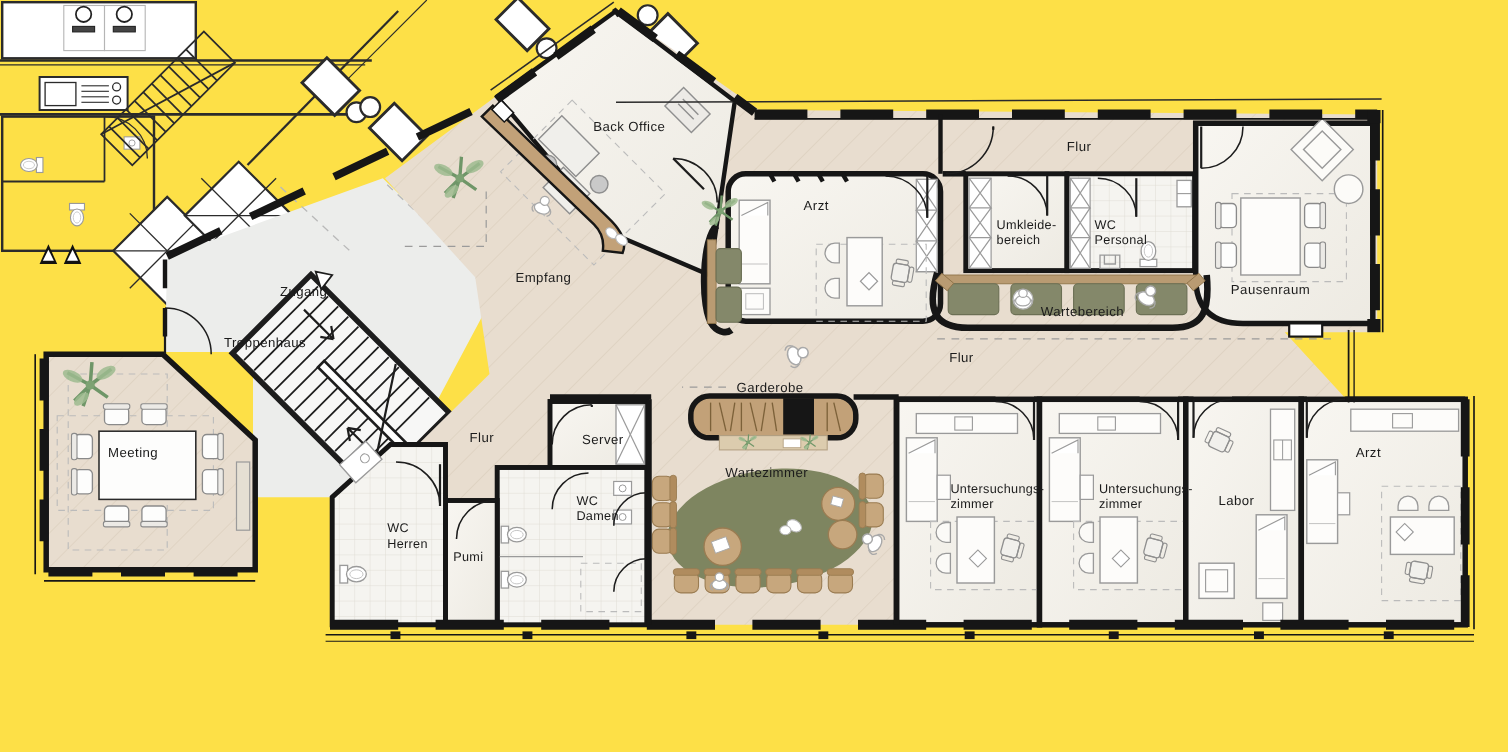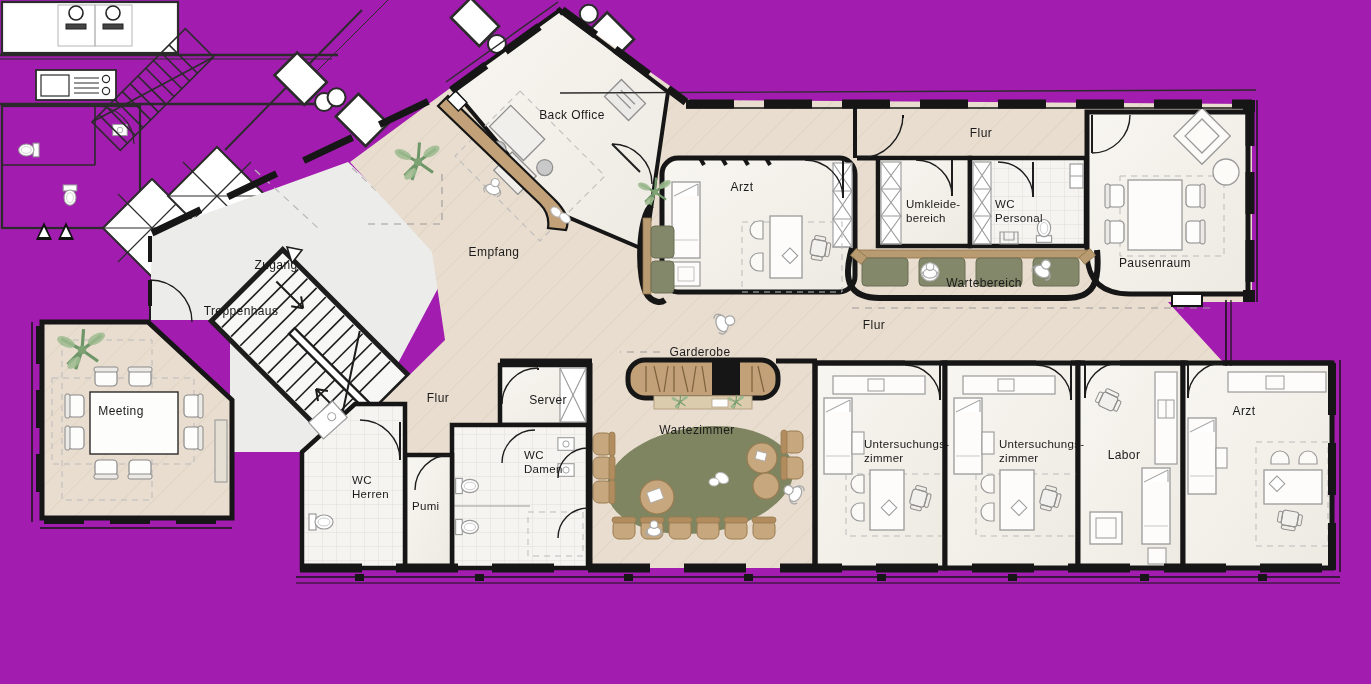--- a/index.html
+++ b/index.html
@@ -1,16 +1,16 @@
 <!DOCTYPE html>
 <html><head>
 <meta charset="utf-8">
 <style>
   html,body{margin:0;padding:0;background:#ffffff;}
-  #stage{position:relative;width:1371px;height:684px;background:#a21caf;overflow:hidden;
+  #stage{position:relative;width:1371px;height:684px;background:#fde047;overflow:hidden;
          font-family:"Liberation Sans", sans-serif;}
   svg{display:block;}
   .lbl{font-family:"Liberation Sans", sans-serif;font-size:12px;fill:#1b1b1b;letter-spacing:.4px;}
   .lbl2{font-family:"Liberation Sans", sans-serif;font-size:11.5px;fill:#1b1b1b;letter-spacing:.3px;}
 </style>
 </head>
 <body>
 
 <div id="stage">
 <svg width="1371" height="684" viewBox="0 0 1371 684">

